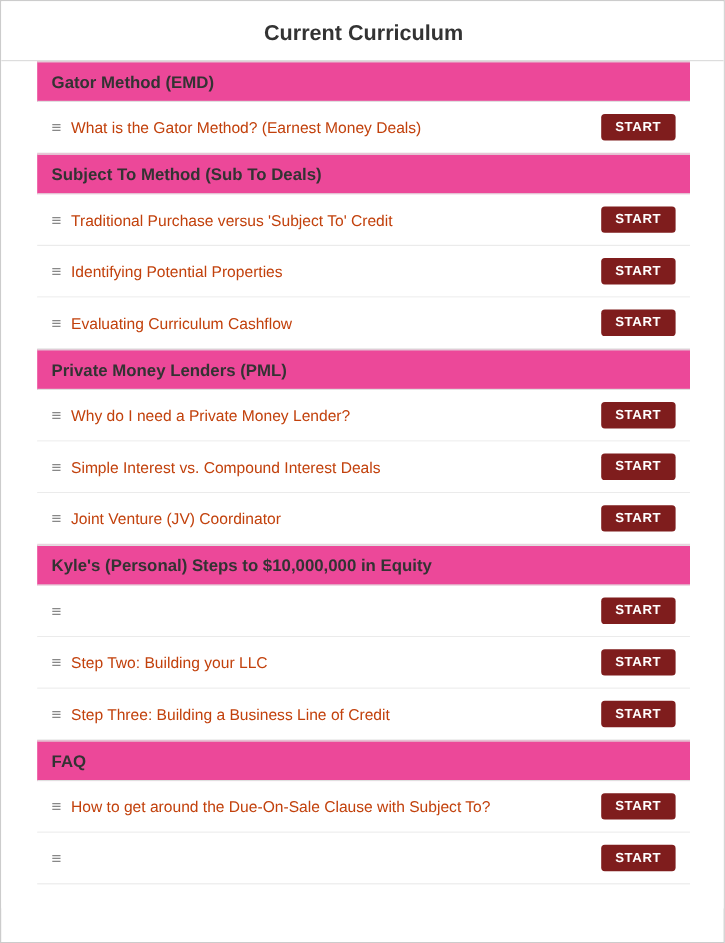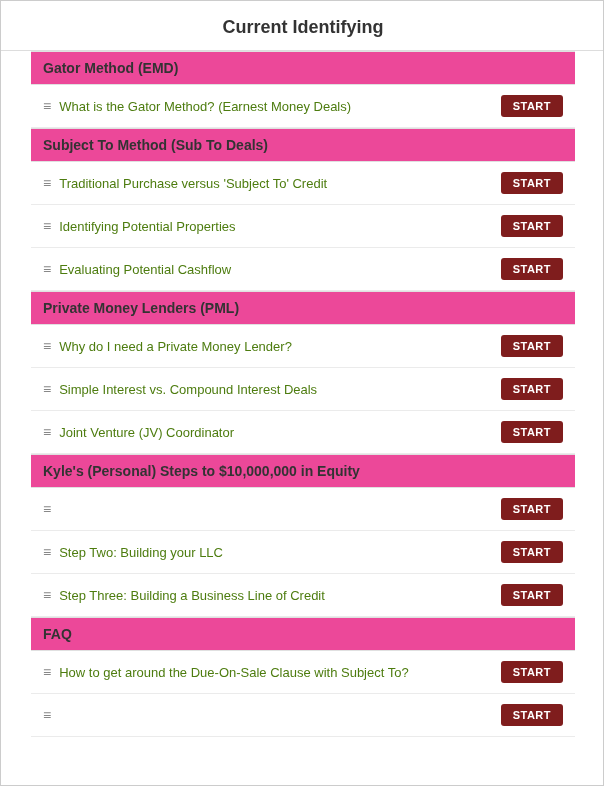--- a/index.html
+++ b/index.html
@@ -63,41 +63,41 @@
     }
 
     .item-icon {
       color: #888;
       font-size: 14px;
       flex-shrink: 0;
     }
 
     .item-label {
       font-size: 13px;
-      color: #4d7c0f;
+      color: #c2410c;
     }
 
     .start-btn {
       background: #7f1d1d;
       color: #fff;
       border: none;
       padding: 5px 12px;
       font-size: 11px;
       font-weight: bold;
       cursor: pointer;
       border-radius: 3px;
       flex-shrink: 0;
       letter-spacing: 0.5px;
     }
   </style>
 </head>
 <body>
 
 <div class="page-wrapper">
-  <div class="page-title">Current Identifying</div>
+  <div class="page-title">Current Curriculum</div>
 
   <div class="curriculum-container" id="curriculum-container">
   <div class="section-header">Gator Method (EMD)</div>
       <div class="curriculum-item">
         <div class="item-left">
           <span class="item-icon">≡</span>
           <span class="item-label">What is the Gator Method? (Earnest Money Deals)</span>
         </div>
         <button class="start-btn">START</button>
       </div>
@@ -112,21 +112,21 @@
       <div class="curriculum-item">
         <div class="item-left">
           <span class="item-icon">≡</span>
           <span class="item-label">Identifying Potential Properties</span>
         </div>
         <button class="start-btn">START</button>
       </div>
       <div class="curriculum-item">
         <div class="item-left">
           <span class="item-icon">≡</span>
-          <span class="item-label">Evaluating Potential Cashflow</span>
+          <span class="item-label">Evaluating Curriculum Cashflow</span>
         </div>
         <button class="start-btn">START</button>
       </div>
       <div class="section-header">Private Money Lenders (PML)</div>
       <div class="curriculum-item">
         <div class="item-left">
           <span class="item-icon">≡</span>
           <span class="item-label">Why do I need a Private Money Lender?</span>
         </div>
         <button class="start-btn">START</button>

